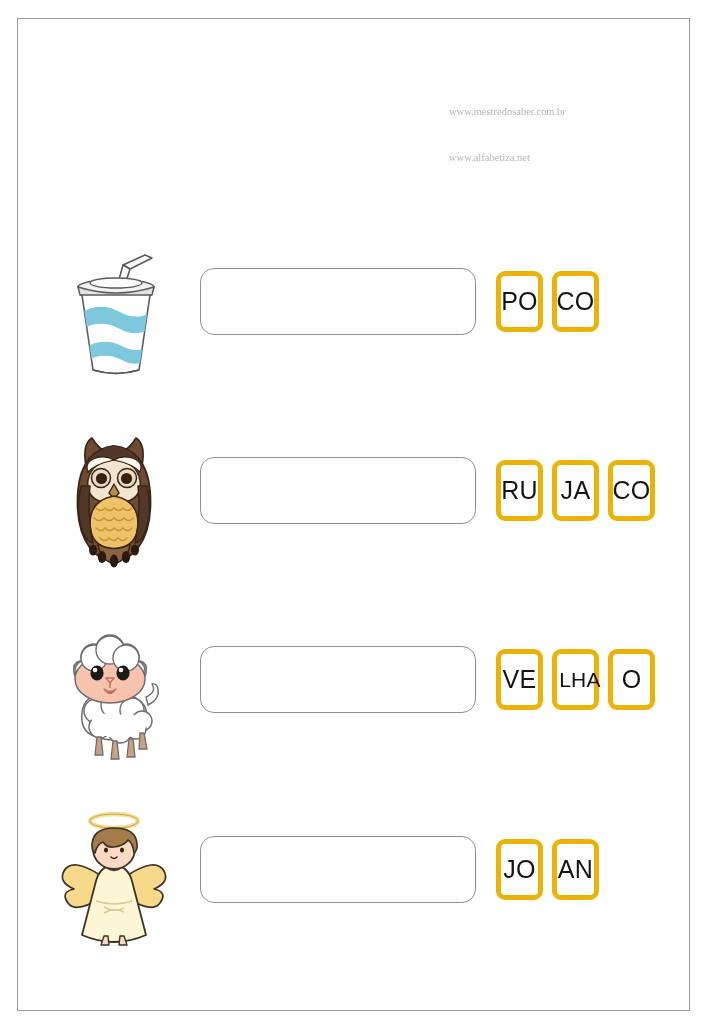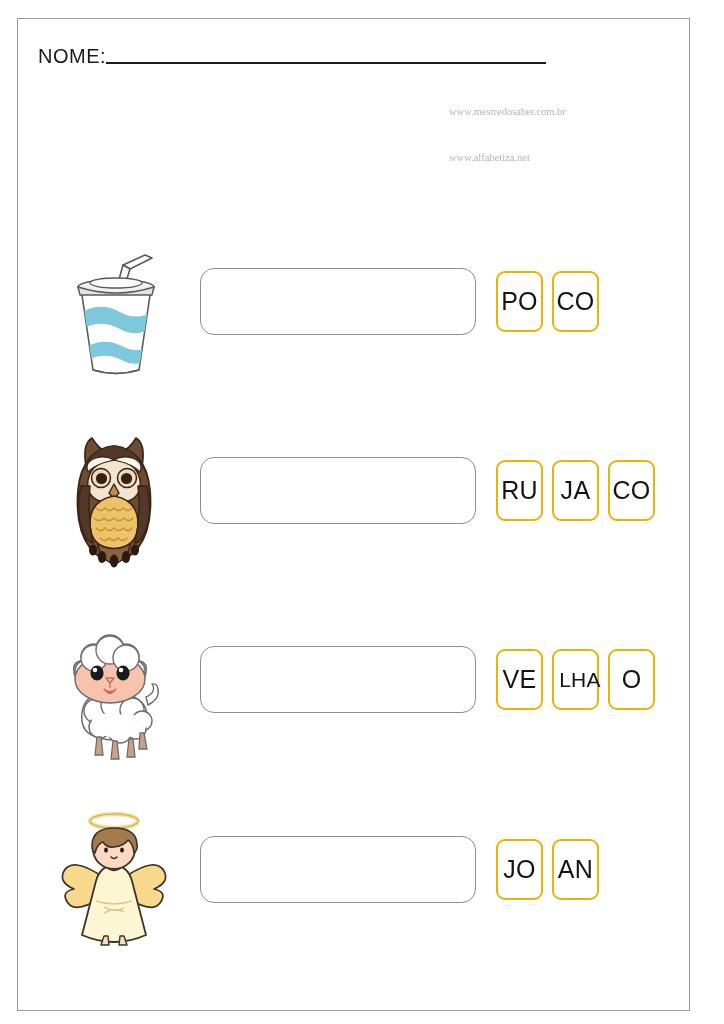--- a/index.html
+++ b/index.html
@@ -137,21 +137,21 @@
     top: 35px;
     height: 62px;
     display: flex;
     flex-direction: row;
     align-items: center;
     gap: 9px;
   }
   .syll-tile {
     width: 47px;
     height: 61px;
-    border: 2px solid #eab308;
+    border: 5px solid #eab308;
     border-radius: 9px;
     box-sizing: border-box;
     background: #ffffff;
     display: flex;
     align-items: center;
     justify-content: center;
     font-size: 25px;
     color: #141414;
     letter-spacing: 0.3px;
     font-family: "Liberation Sans", sans-serif;
@@ -165,24 +165,20 @@
   #row-3 { top: 803px; }
 </style>
 </head>
 <body>
 
 <div id="page">
   <div id="page-frame"></div>
 
   <div id="header">
 
-    <div class="id-line" id="nome-line">
-      <span class="id-label">NOME:</span>
-      <span class="id-rule" id="nome-rule"></span>
-    </div>
 
 
   </div>
 
   <div id="site-block">
     <div class="site-line">www.mestredosaber.com.br</div>
     <div class="site-line">www.alfabetiza.net</div>
   </div>
 
 

